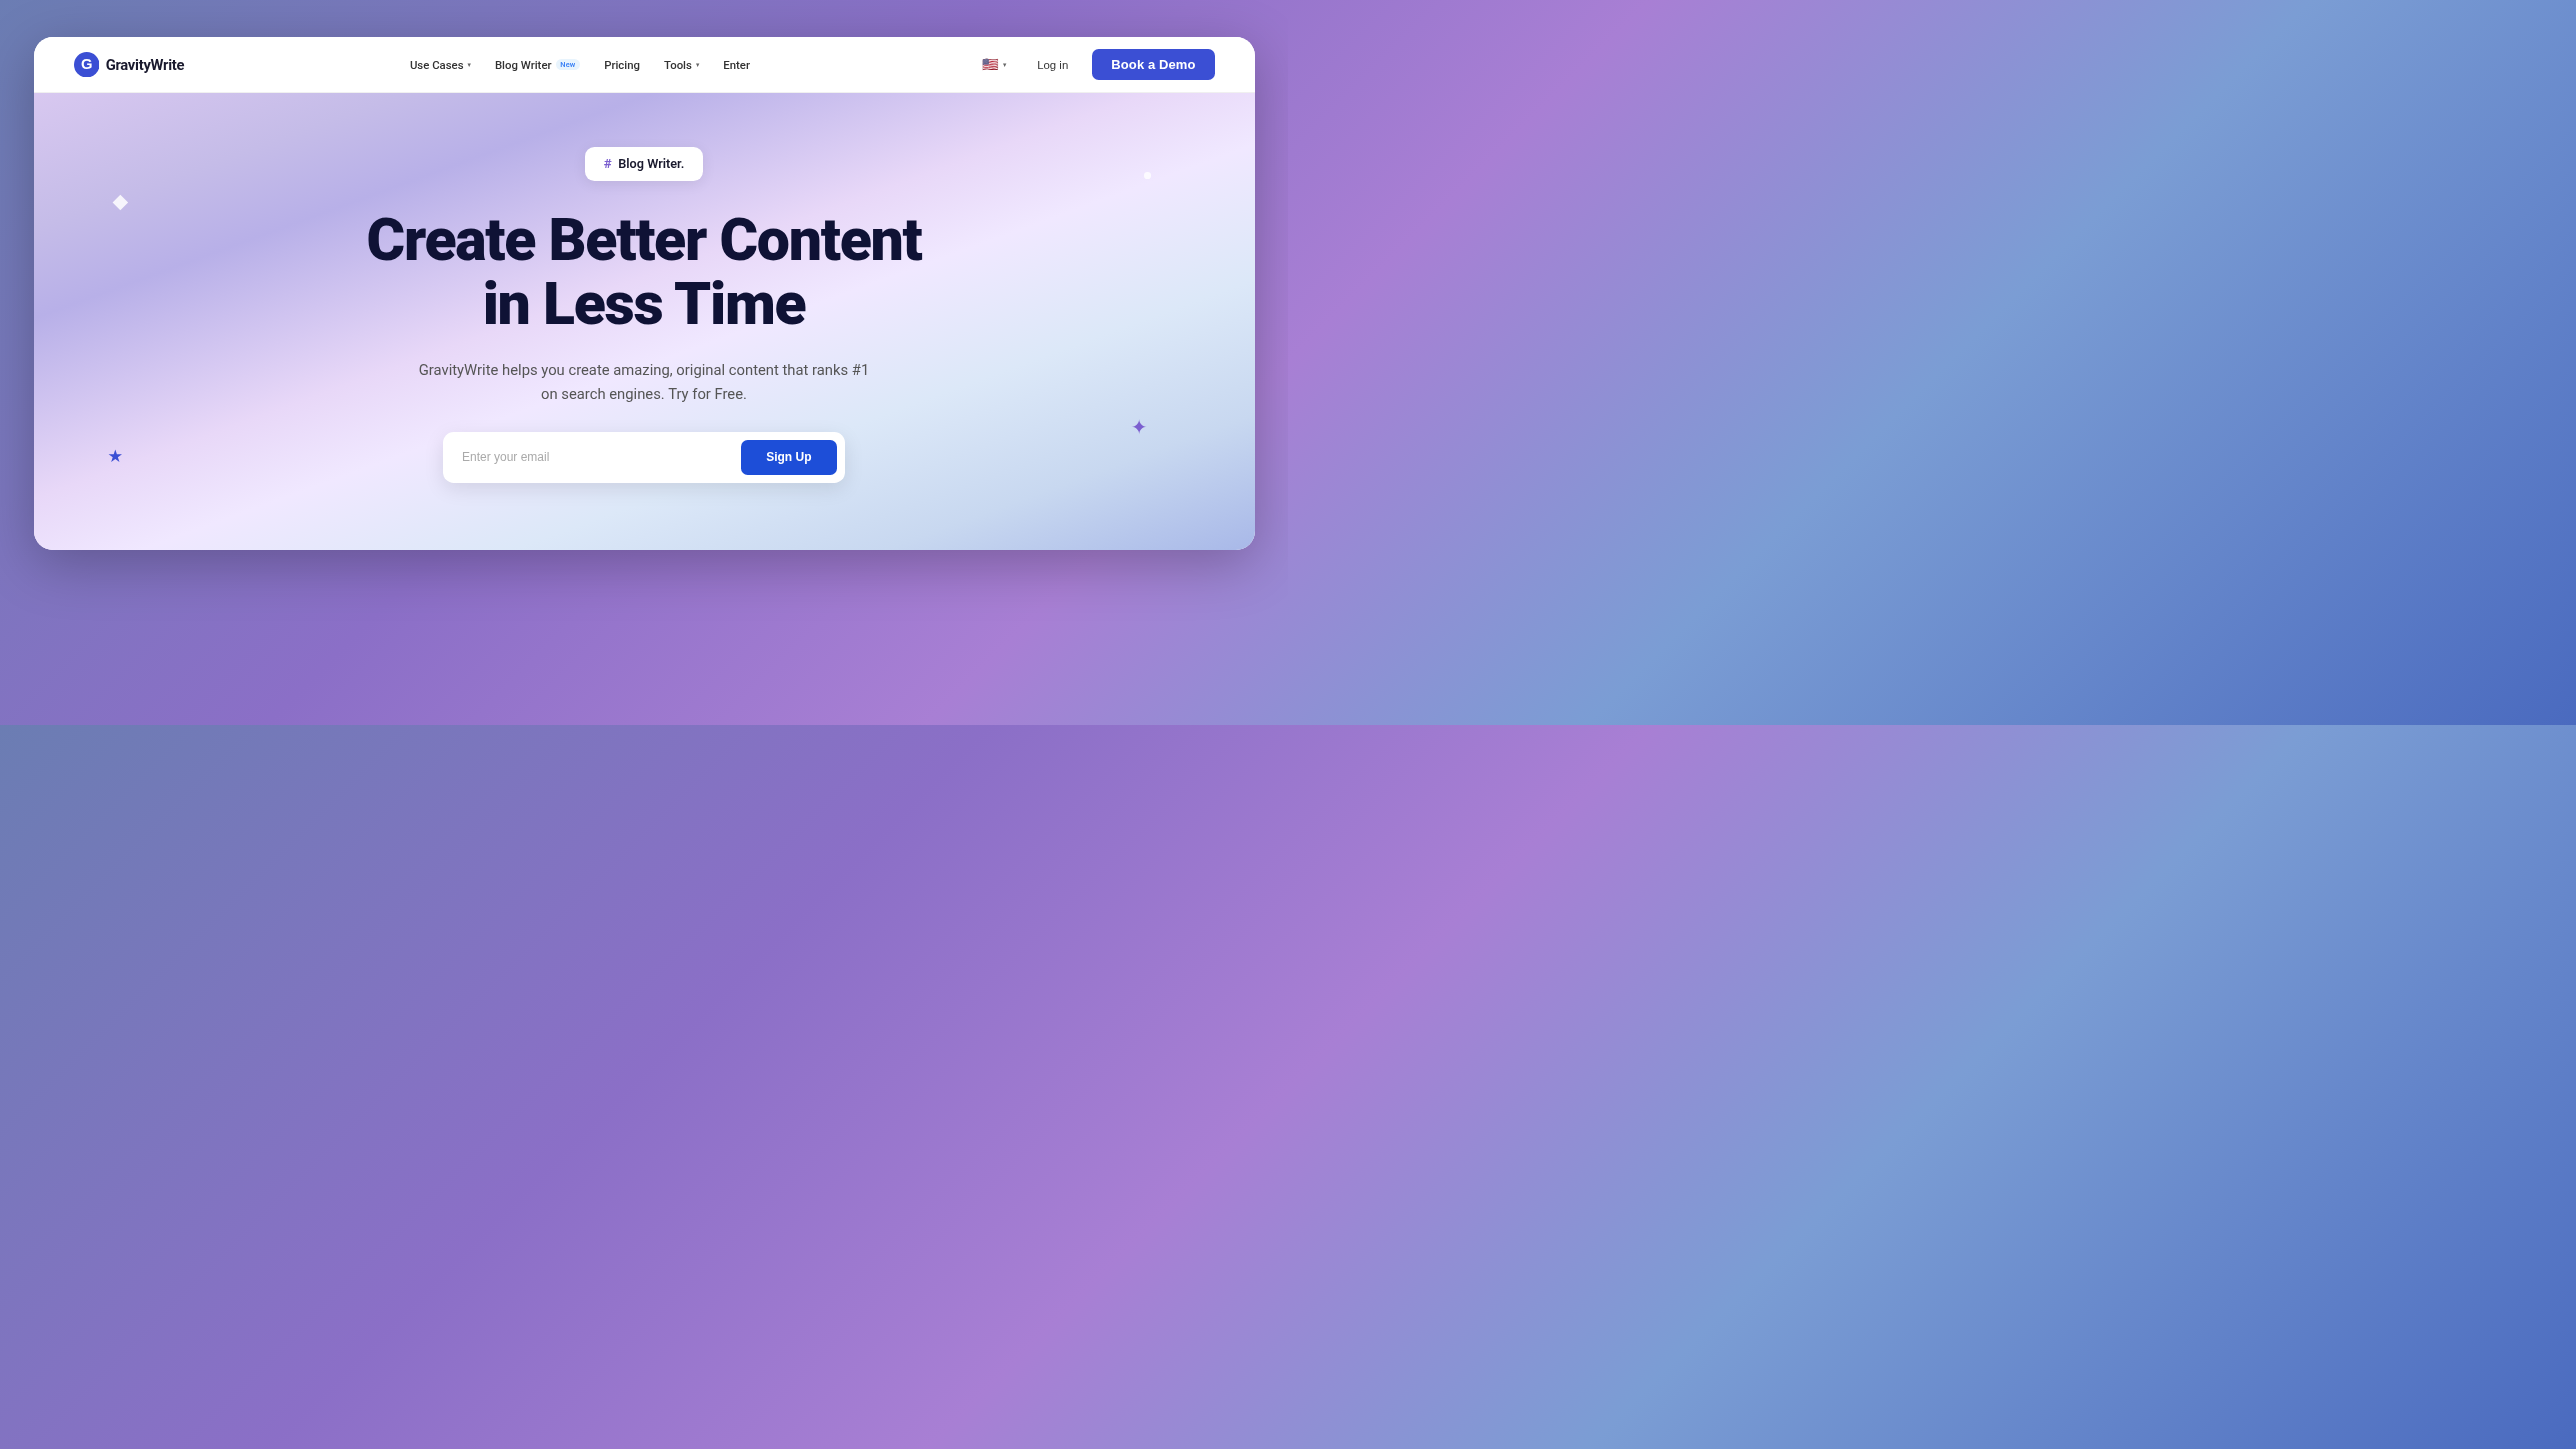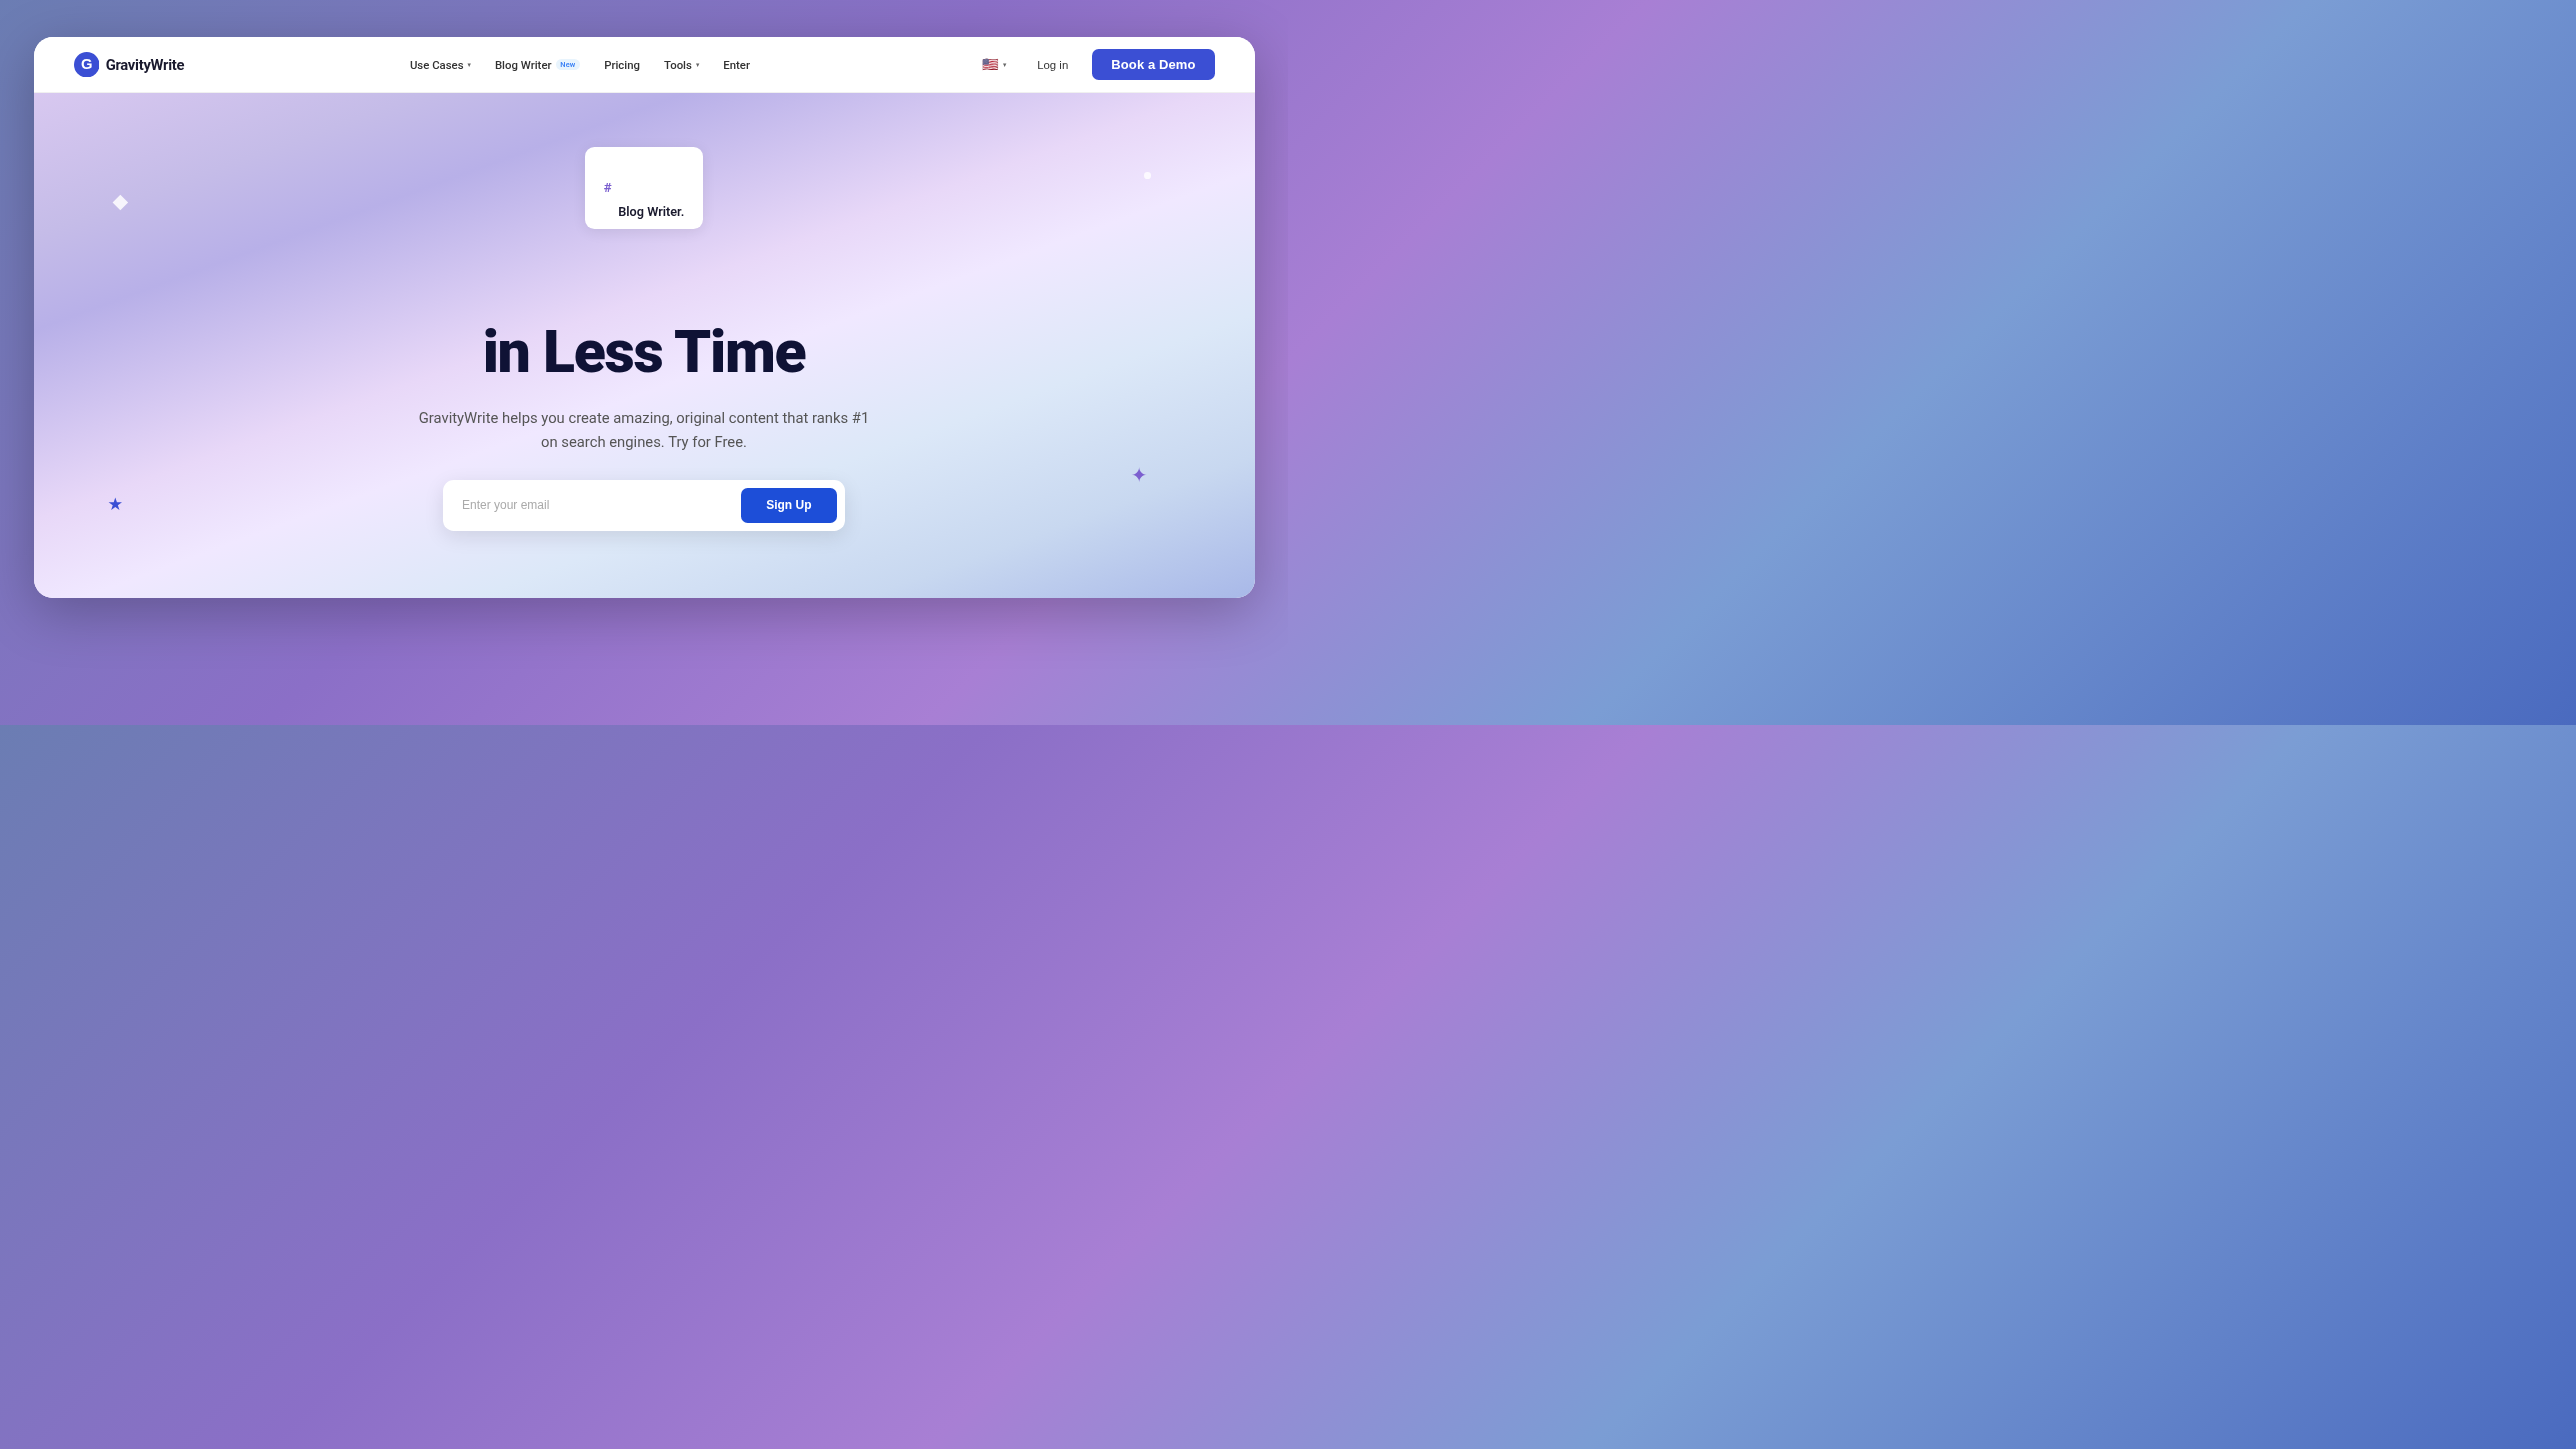--- a/index.html
+++ b/index.html
@@ -198,21 +198,20 @@
     .tag-hash {
       color: #7b5fcf;
       font-size: 13.4px;
       font-weight: 700;
     }
 
     .tag-label {
       font-size: 12.7px;
       font-weight: 600;
       color: #1a1a2e;
-      margin-top: 48px;
     }
 
     .hero-title {
       font-size: 59px;
       font-weight: 900;
       color: #0f1235;
       line-height: 1.08;
       letter-spacing: -1.3px;
       margin-bottom: 24px;
       max-width: 738px;
@@ -326,21 +325,21 @@
     <div class="deco-dot-1"></div>
     <div class="deco-star-blue">★</div>
     <div class="deco-plus-purple">✦</div>
 
     <div class="tag-pill">
       <span class="tag-hash">#</span>
       <span class="tag-label">Blog Writer.</span>
     </div>
 
     <h1 class="hero-title">
-      <br>
+      <span>Create Better Content</span><br>
       <span>in Less Time</span>
     </h1>
 
     <p class="hero-subtitle">GravityWrite helps you create amazing, original content that ranks #1 on search engines. Try for Free.</p>
 
     <div class="email-form">
       <input class="email-input" type="email" placeholder="Enter your email" style="">
       <button class="signup-btn">Sign Up</button>
     </div>
 

